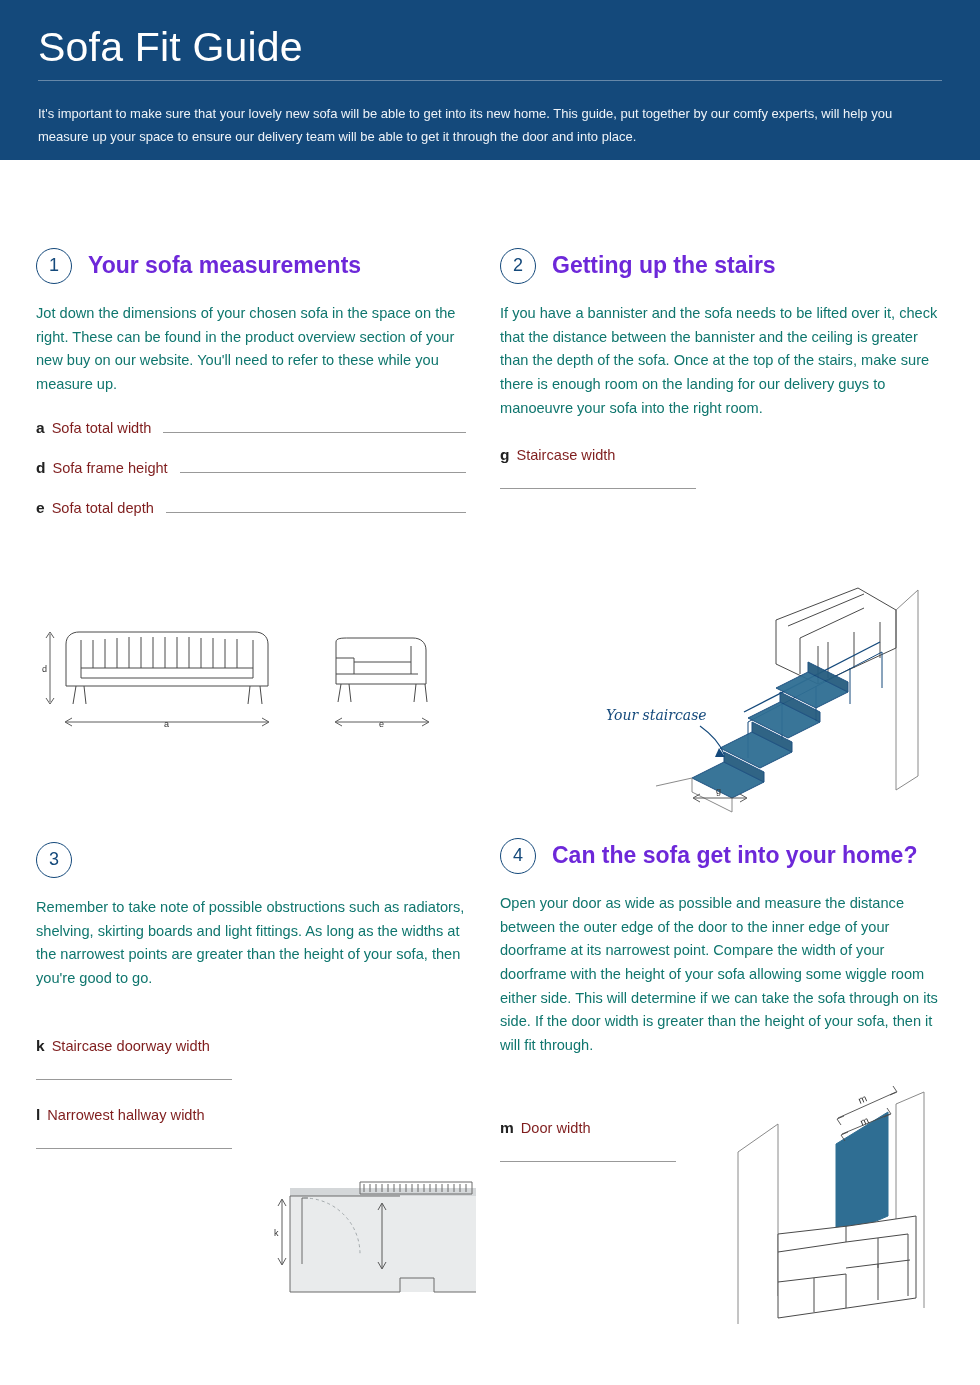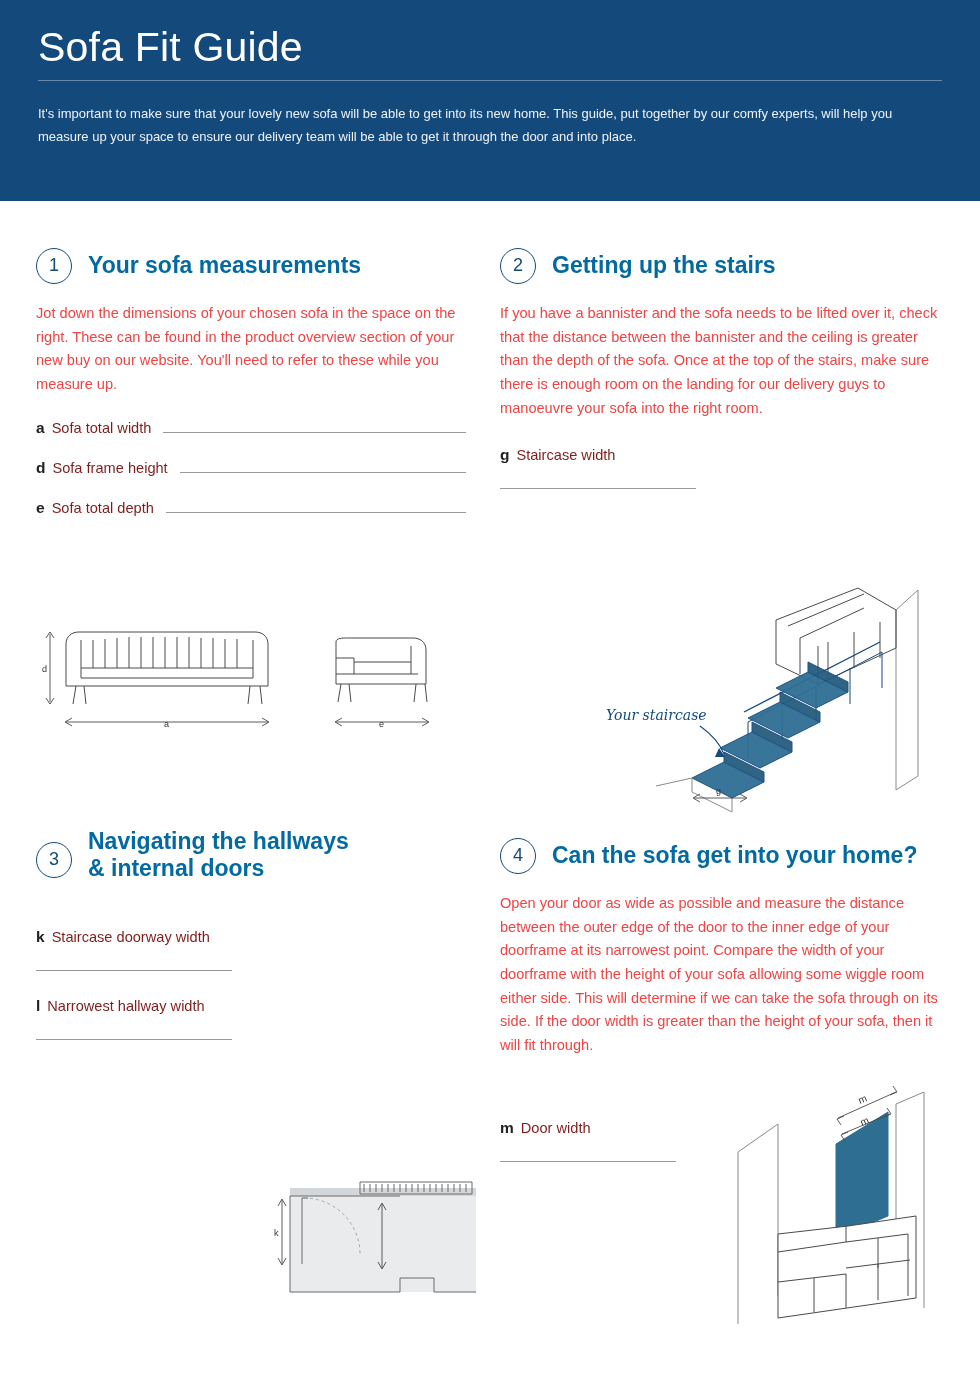--- a/index.html
+++ b/index.html
@@ -14,21 +14,21 @@
     width: 980px;
     height: 1385px;
     background: #ffffff;
     overflow: hidden;
   }
   
   .header {
     position: absolute;
     left: 0; top: 0;
     width: 980px;
-    height: 201px;
+    height: 160px;
     background: #14497b;
     color: #ffffff;
     padding: 22px 38px 0 38px;
   }
   .header-title {
     font-size: 41px;
     font-weight: 400;
     letter-spacing: 0.2px;
     line-height: 1.25;
     color: #ffffff;
@@ -61,32 +61,32 @@
     width: 36px; height: 36px;
     border: 1.6px solid #14497b;
     border-radius: 50%;
     color: #14497b;
     font-size: 18px;
     line-height: 33px;
     text-align: center;
     margin-right: 16px;
   }
   .sec-title {
-    color: #0369a1;
+    color: #6d28d9;
     font-size: 23px;
     font-weight: 700;
     line-height: 1.18;
     padding-top: 4px;
   }
   .sec-title.two-line { padding-top: 0; }
 
   .body-text {
     font-size: 14.6px;
     line-height: 1.62;
-    color: #ef4444;
+    color: #0f766e;
     margin-top: 18px;
   }
   .body-text + .body-text { margin-top: 16px; font-style: italic; }
 
   
   .measure-row { margin-top: 22px; display: flex; align-items: baseline; }
   .m-letter {
     font-size: 15.5px;
     font-weight: 700;
     color: #222;
@@ -279,25 +279,22 @@
 
       <text x="10" y="140" class="caption-script">Your staircase</text>
       <path d="M104 146 C118 156 124 164 128 174" fill="none" stroke="#14497b" stroke-width="1.1"></path>
       <path d="M123 168 L129 177 L119 177" fill="#14497b" stroke="none"></path>
     </svg>
   </div>
 
   <div class="section sec3">
     <div class="sec-head">
       <div class="num-circle" style="margin-top:14px;">3</div>
-      <div class="sec-title two-line">
-        <div>Navigating the hallways</div>
-        <div>&amp; internal doors</div>
-      </div>
-    </div>
+    </div>
+    <div class="body-text">Remember to take note of possible obstructions such as radiators, shelving, skirting boards and light fittings. As long as the widths at the narrowest points are greater than the height of your sofa, then you're good to go.</div>
 
     <div class="measure-block" style="width:196px; margin-top:46px;">
       <div class="mb-head">
         <span class="m-letter">k</span>
         <span class="m-label">Staircase doorway width</span>
       </div>
       <div class="mb-line"></div>
     </div>
     <div class="measure-block" style="width:196px; margin-top:26px;">
       <div class="mb-head">

